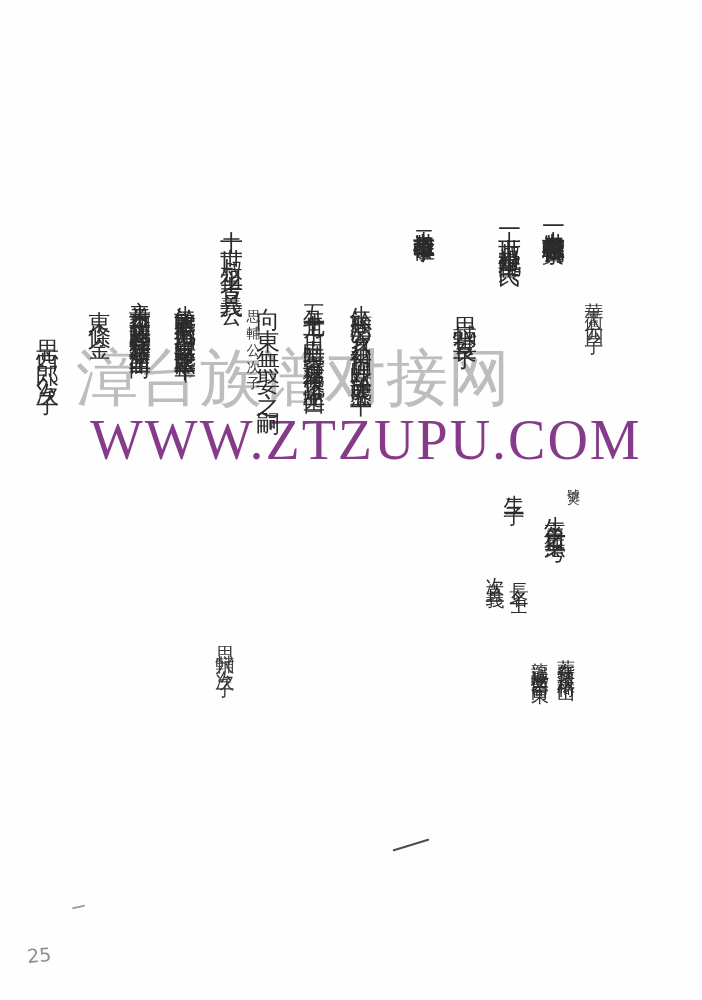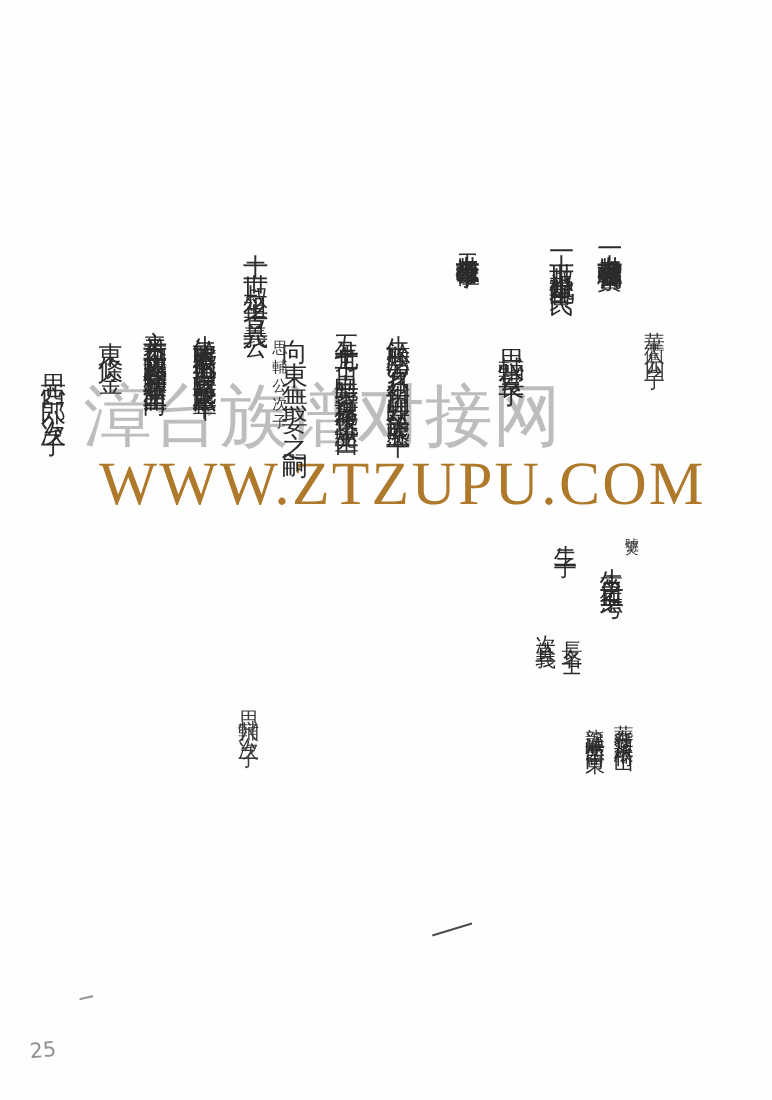--- a/index.html
+++ b/index.html
@@ -31,21 +31,21 @@
     color:#b2b2b2;
     opacity:.85;
     z-index:1;
     white-space:nowrap;
   }
   .wm-url{
     position:absolute;
     left:90px;top:408px;
     font-size:56px;
     letter-spacing:2px;
-    color:#a16207;
+    color:#701a75;
     opacity:.85;
     z-index:2;
     font-family:"Liberation Serif","DejaVu Serif",serif;
     white-space:nowrap;
   }
   .pen-stroke{
     position:absolute;left:392px;top:844px;
     width:38px;height:2px;background:#4d4d4d;
     transform:rotate(-17deg);z-index:3;border-radius:2px;
   }

